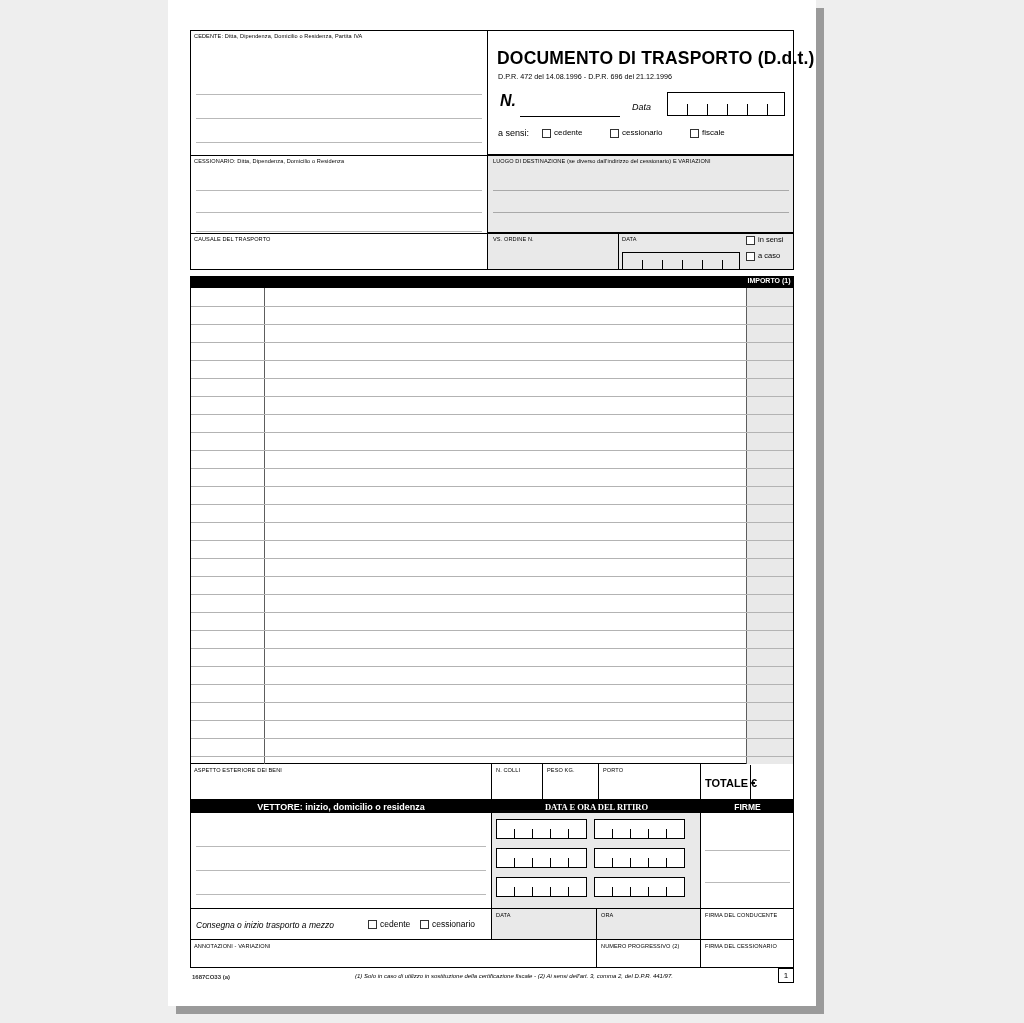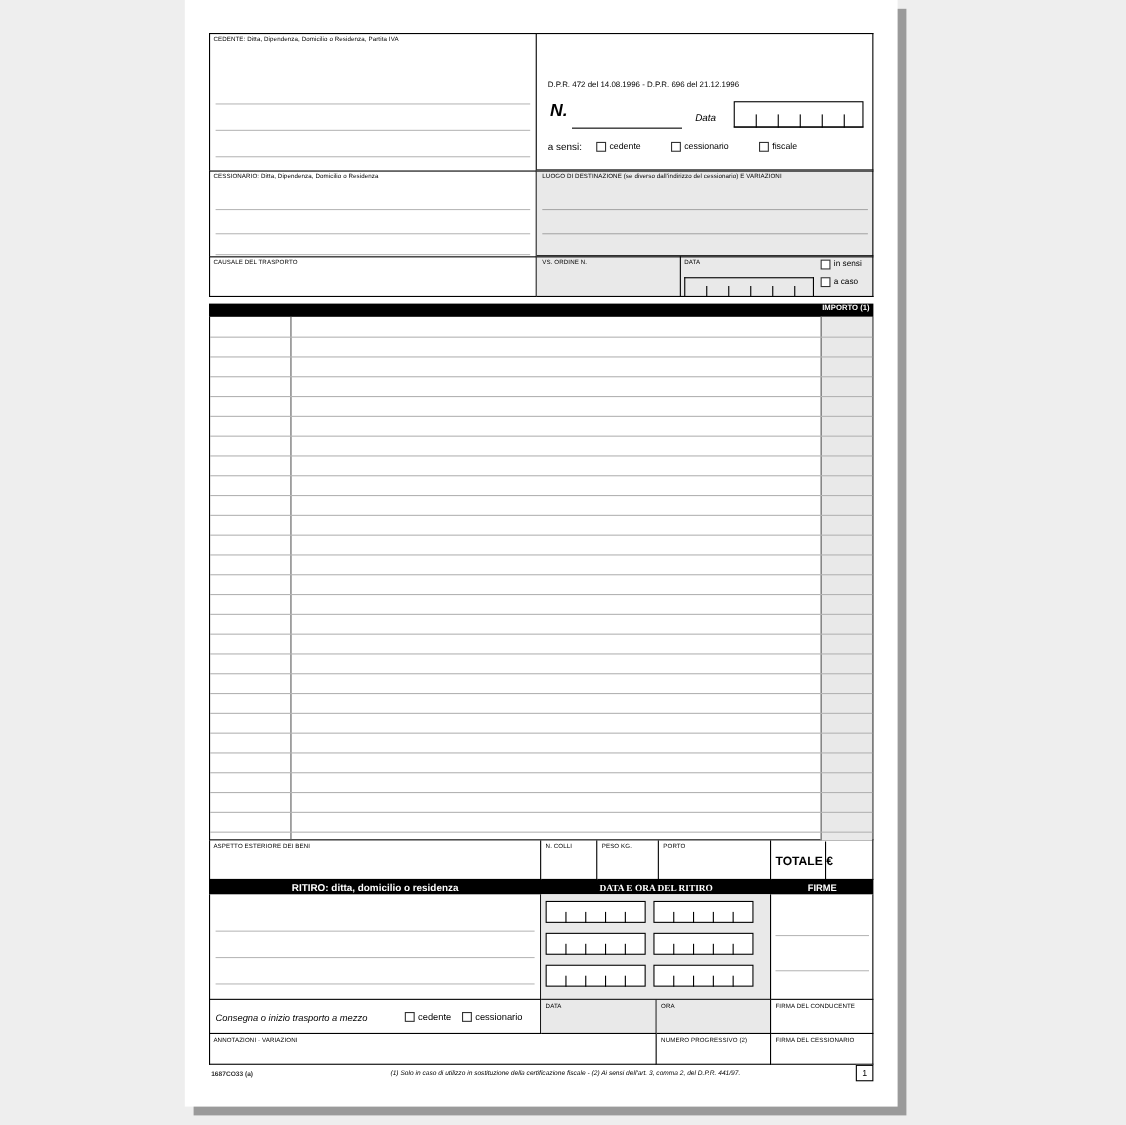--- a/index.html
+++ b/index.html
@@ -74,20 +74,21 @@
 
       <div class="bx" style="left:0;top:0;width:604px;height:240px;border:1px solid #000;border-left:none;border-top:none;border-right:none;"></div>
 
       <div class="bx" style="left:0;top:0;width:298px;height:125px;border-top:1px solid #000;border-left:1px solid #000;border-right:1px solid #000;"></div>
       <div class="lbl" style="left:4px;top:3px;">CEDENTE: Ditta, Dipendenza, Domicilio o Residenza, Partita IVA</div>
       <div class="rule" style="left:6px;top:64px;width:286px;"></div>
       <div class="rule" style="left:6px;top:88px;width:286px;"></div>
       <div class="rule" style="left:6px;top:112px;width:286px;"></div>
 
       <div class="bx" style="left:298px;top:0;width:306px;height:125px;border:1px solid #000;border-left:none;"></div>
+      <div id="title" style="left:307px;top:18px;">DOCUMENTO DI TRASPORTO (D.d.t.)</div>
       <div id="subtitle" style="left:308px;top:42px;">D.P.R. 472 del 14.08.1996 - D.P.R. 696 del 21.12.1996</div>
 
       <div id="nlabel" style="left:310px;top:62px;">N.</div>
       <div class="line" style="left:330px;top:86px;width:100px;height:1px;"></div>
       <div id="datalabel" style="left:442px;top:72px;">Data</div>
 
       <div class="comb" style="left:477px;top:62px;width:118px;height:24px;border-top:none;border-left:none;border-right:none;"></div>
       <div class="comb" style="left:477px;top:62px;width:118px;height:24px;border:1px solid #000;border-top:1px solid #000;"></div>
       <div class="combtick" style="left:497px;top:74px;height:12px;"></div>
       <div class="combtick" style="left:517px;top:74px;height:12px;"></div>
@@ -180,21 +181,21 @@
       <div class="lbl" style="left:357px;top:737px;">PESO KG.</div>
 
       <div class="bx" style="left:409px;top:734px;width:102px;height:36px;border:1px solid #000;border-top:none;border-left:none;"></div>
       <div class="lbl" style="left:413px;top:737px;">PORTO</div>
 
       <div class="bx" style="left:511px;top:734px;width:93px;height:36px;border:1px solid #000;border-top:none;border-left:none;"></div>
       <div class="totale" style="left:515px;top:747px;">TOTALE €</div>
       <div class="bx" style="left:560px;top:735px;width:44px;height:35px;border-left:1px solid #000;"></div>
 
       <div class="thead" style="left:0;top:770px;width:604px;height:13px;"></div>
-      <div class="bandtxt" style="left:0;top:772px;width:302px;font-size:9px;">RITIRO: ditta, domicilio o residenza</div>
+      <div class="bandtxt" style="left:0;top:772px;width:302px;font-size:9px;">VETTORE: inizio, domicilio o residenza</div>
       <div class="bandtxt" style="left:302px;top:772px;width:209px;font-family:Liberation Serif, serif;">DATA E ORA DEL RITIRO</div>
       <div class="bandtxt" style="left:511px;top:772px;width:93px;">FIRME</div>
 
       <div class="bx" style="left:0;top:783px;width:302px;height:96px;border-left:1px solid #000;border-right:1px solid #000;border-bottom:1px solid #000;"></div>
       <div class="rule" style="left:6px;top:816px;width:290px;"></div>
       <div class="rule" style="left:6px;top:840px;width:290px;"></div>
       <div class="rule" style="left:6px;top:864px;width:290px;"></div>
 
       <div class="bx grey" style="left:302px;top:783px;width:209px;height:96px;border-right:1px solid #000;border-bottom:1px solid #000;"></div>
       <div class="comb" style="left:306px;top:789px;width:91px;height:20px;background:#fff;"></div>

